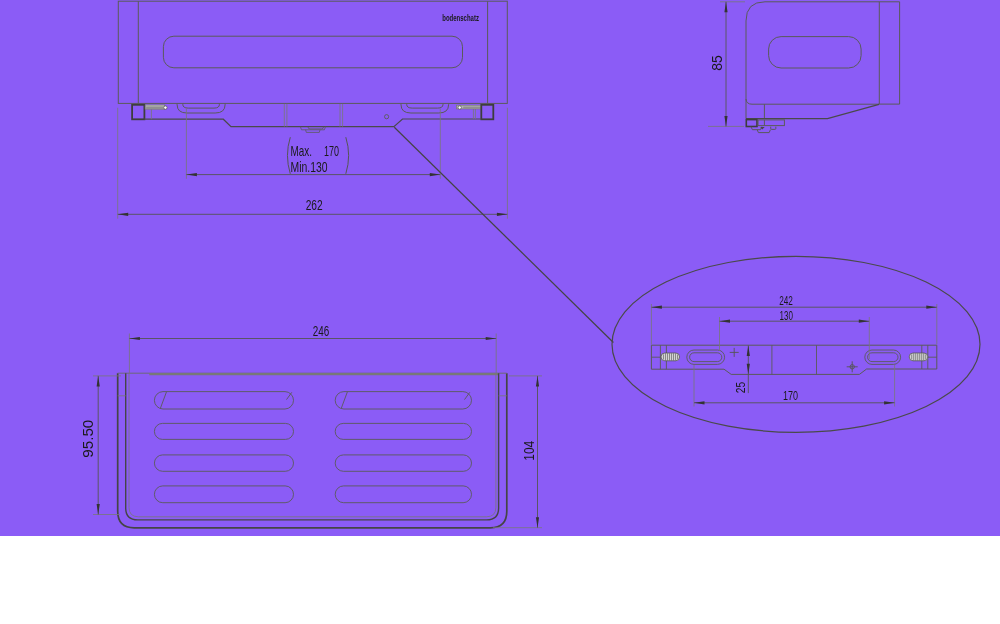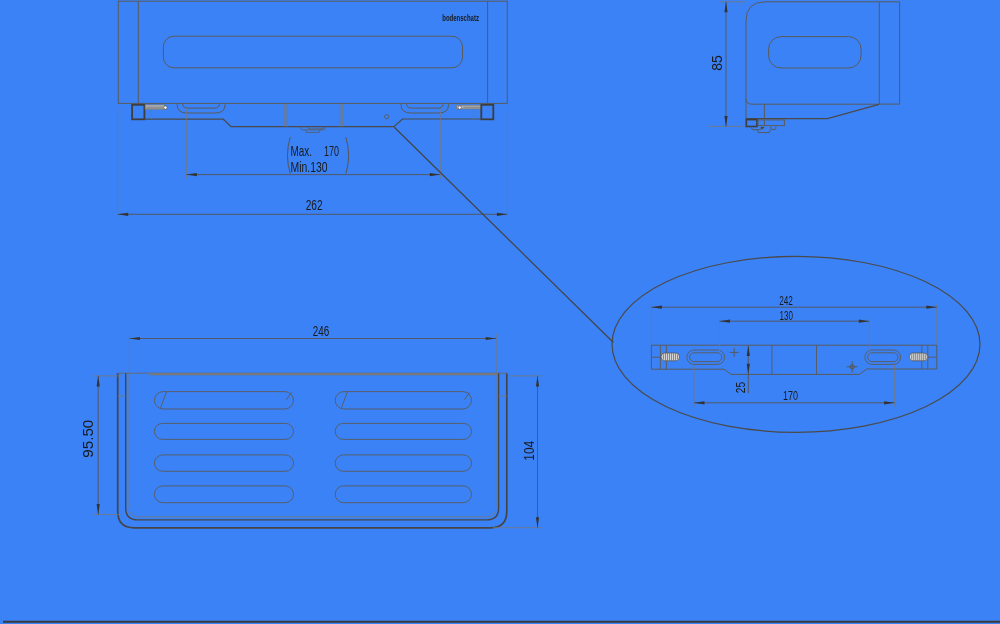--- a/index.html
+++ b/index.html
@@ -1,16 +1,16 @@
 <!DOCTYPE html>
 <html><head>
 <meta charset="utf-8">
 <style>
   html,body{margin:0;padding:0;background:#ffffff;}
-  .page{width:1000px;height:624px;position:relative;background:#3b82f6;overflow:hidden;text-align:right;}
+  .page{width:1000px;height:536px;position:relative;background:#8b5cf6;overflow:hidden;text-align:right;}
   svg{display:block;}
   text{font-family:"Liberation Sans",sans-serif;fill:#1a1a1a;}
 </style>
 </head>
 <body>
 <div class="page">
 <svg width="1000" height="624" viewBox="0 0 1000 624" fill="none" stroke-linecap="butt">
 
 <g stroke="#5a5a5a" stroke-width="1">
   <rect x="118.3" y="1.2" width="389" height="102.2"></rect>

